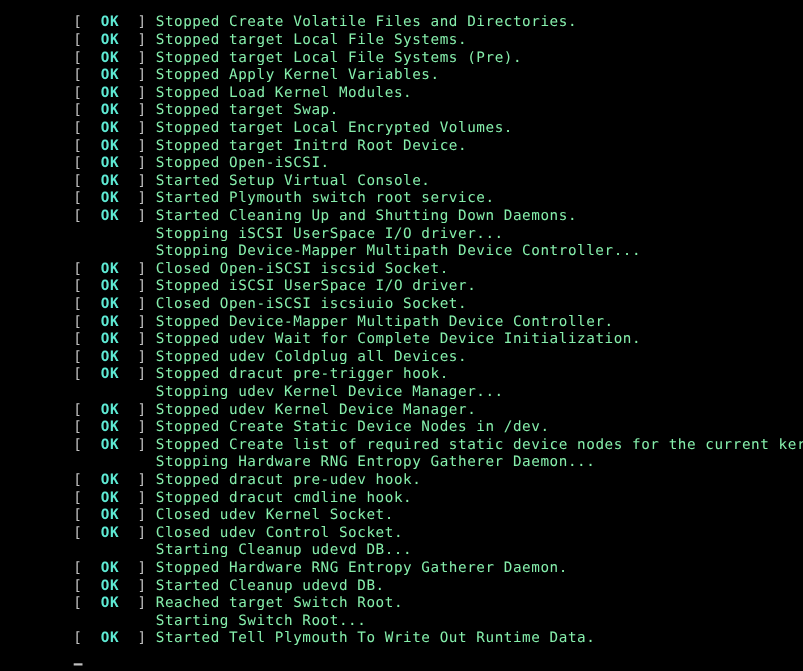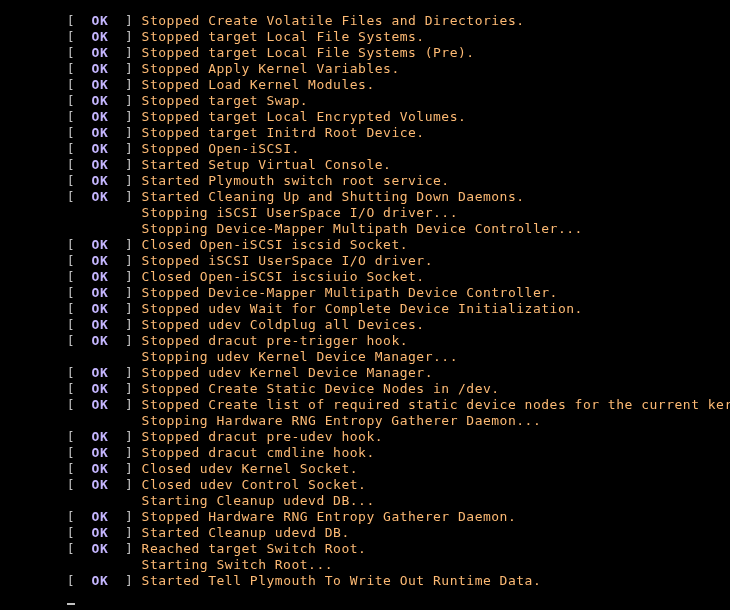--- a/index.html
+++ b/index.html
@@ -14,23 +14,23 @@
       width: 730px;
       height: 610px;
     }
     #terminal {
       white-space: pre;
       letter-spacing: 0.5px;
     }
     .line {
       display: block;
     }
-    .ok { color: #c4b5fd; font-weight: bold; }
+    .ok { color: #5eead4; font-weight: bold; }
     .br { color: #c0c0c0; }
-    .msg { color: #fdba74; }
+    .msg { color: #86efac; }
     .cursor {
       display: inline-block;
       width: 8px;
       height: 2px;
       background: #c0c0c0;
       vertical-align: bottom;
       margin-top: 6px;
     }
   </style>
 </head>

